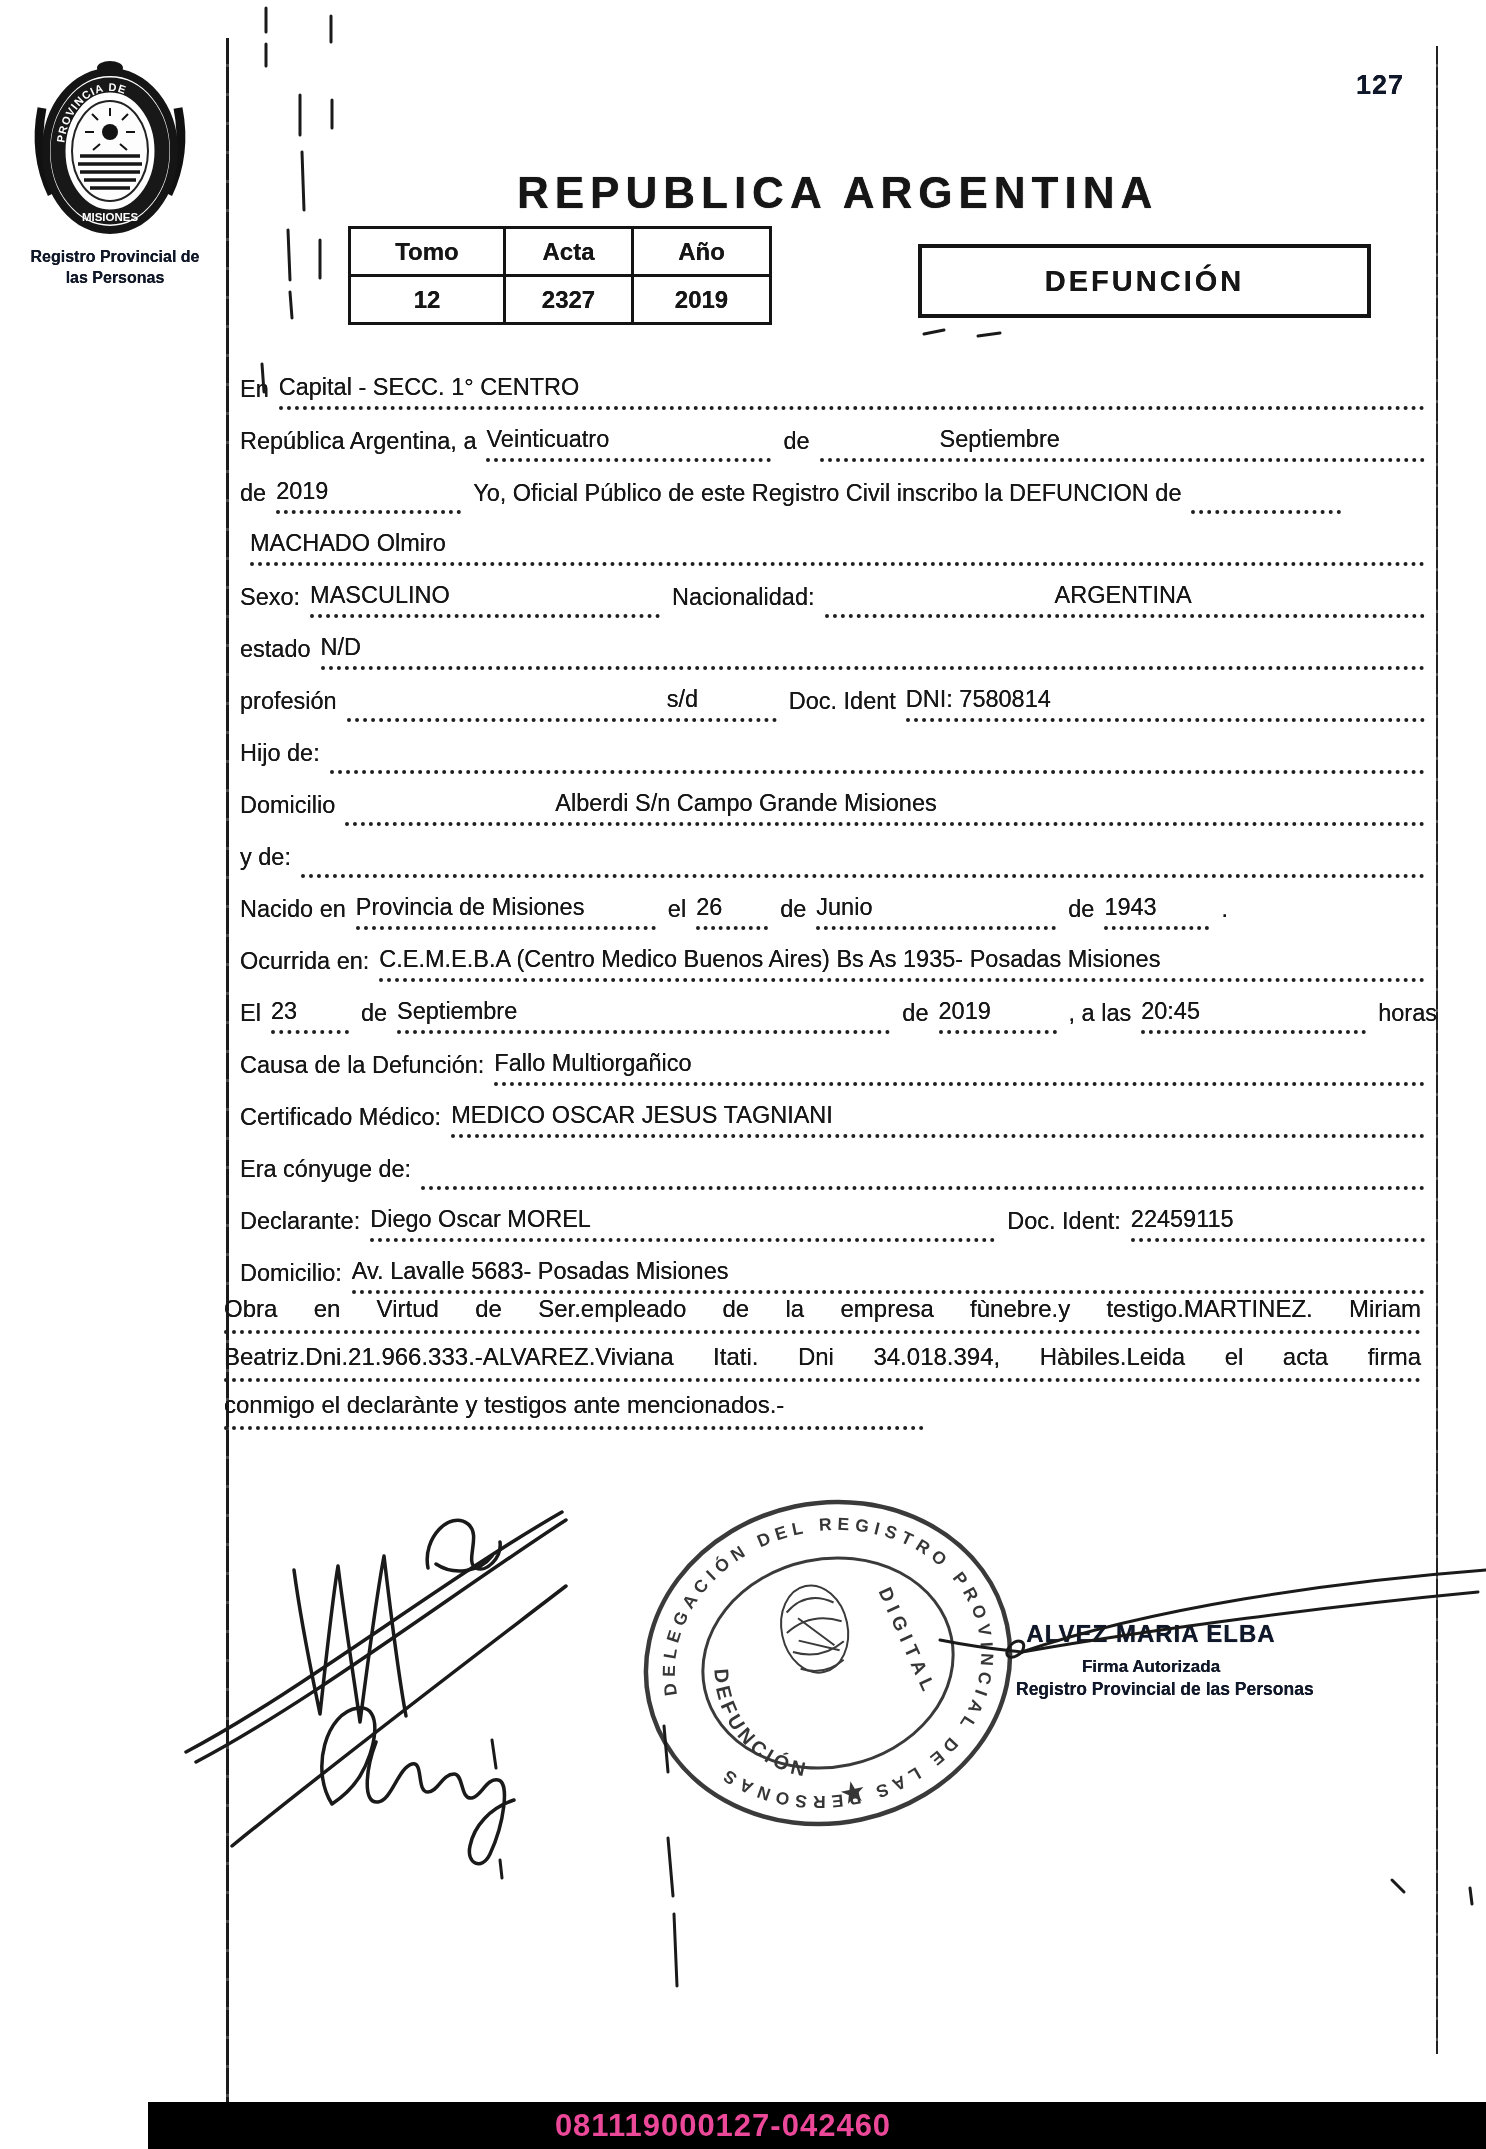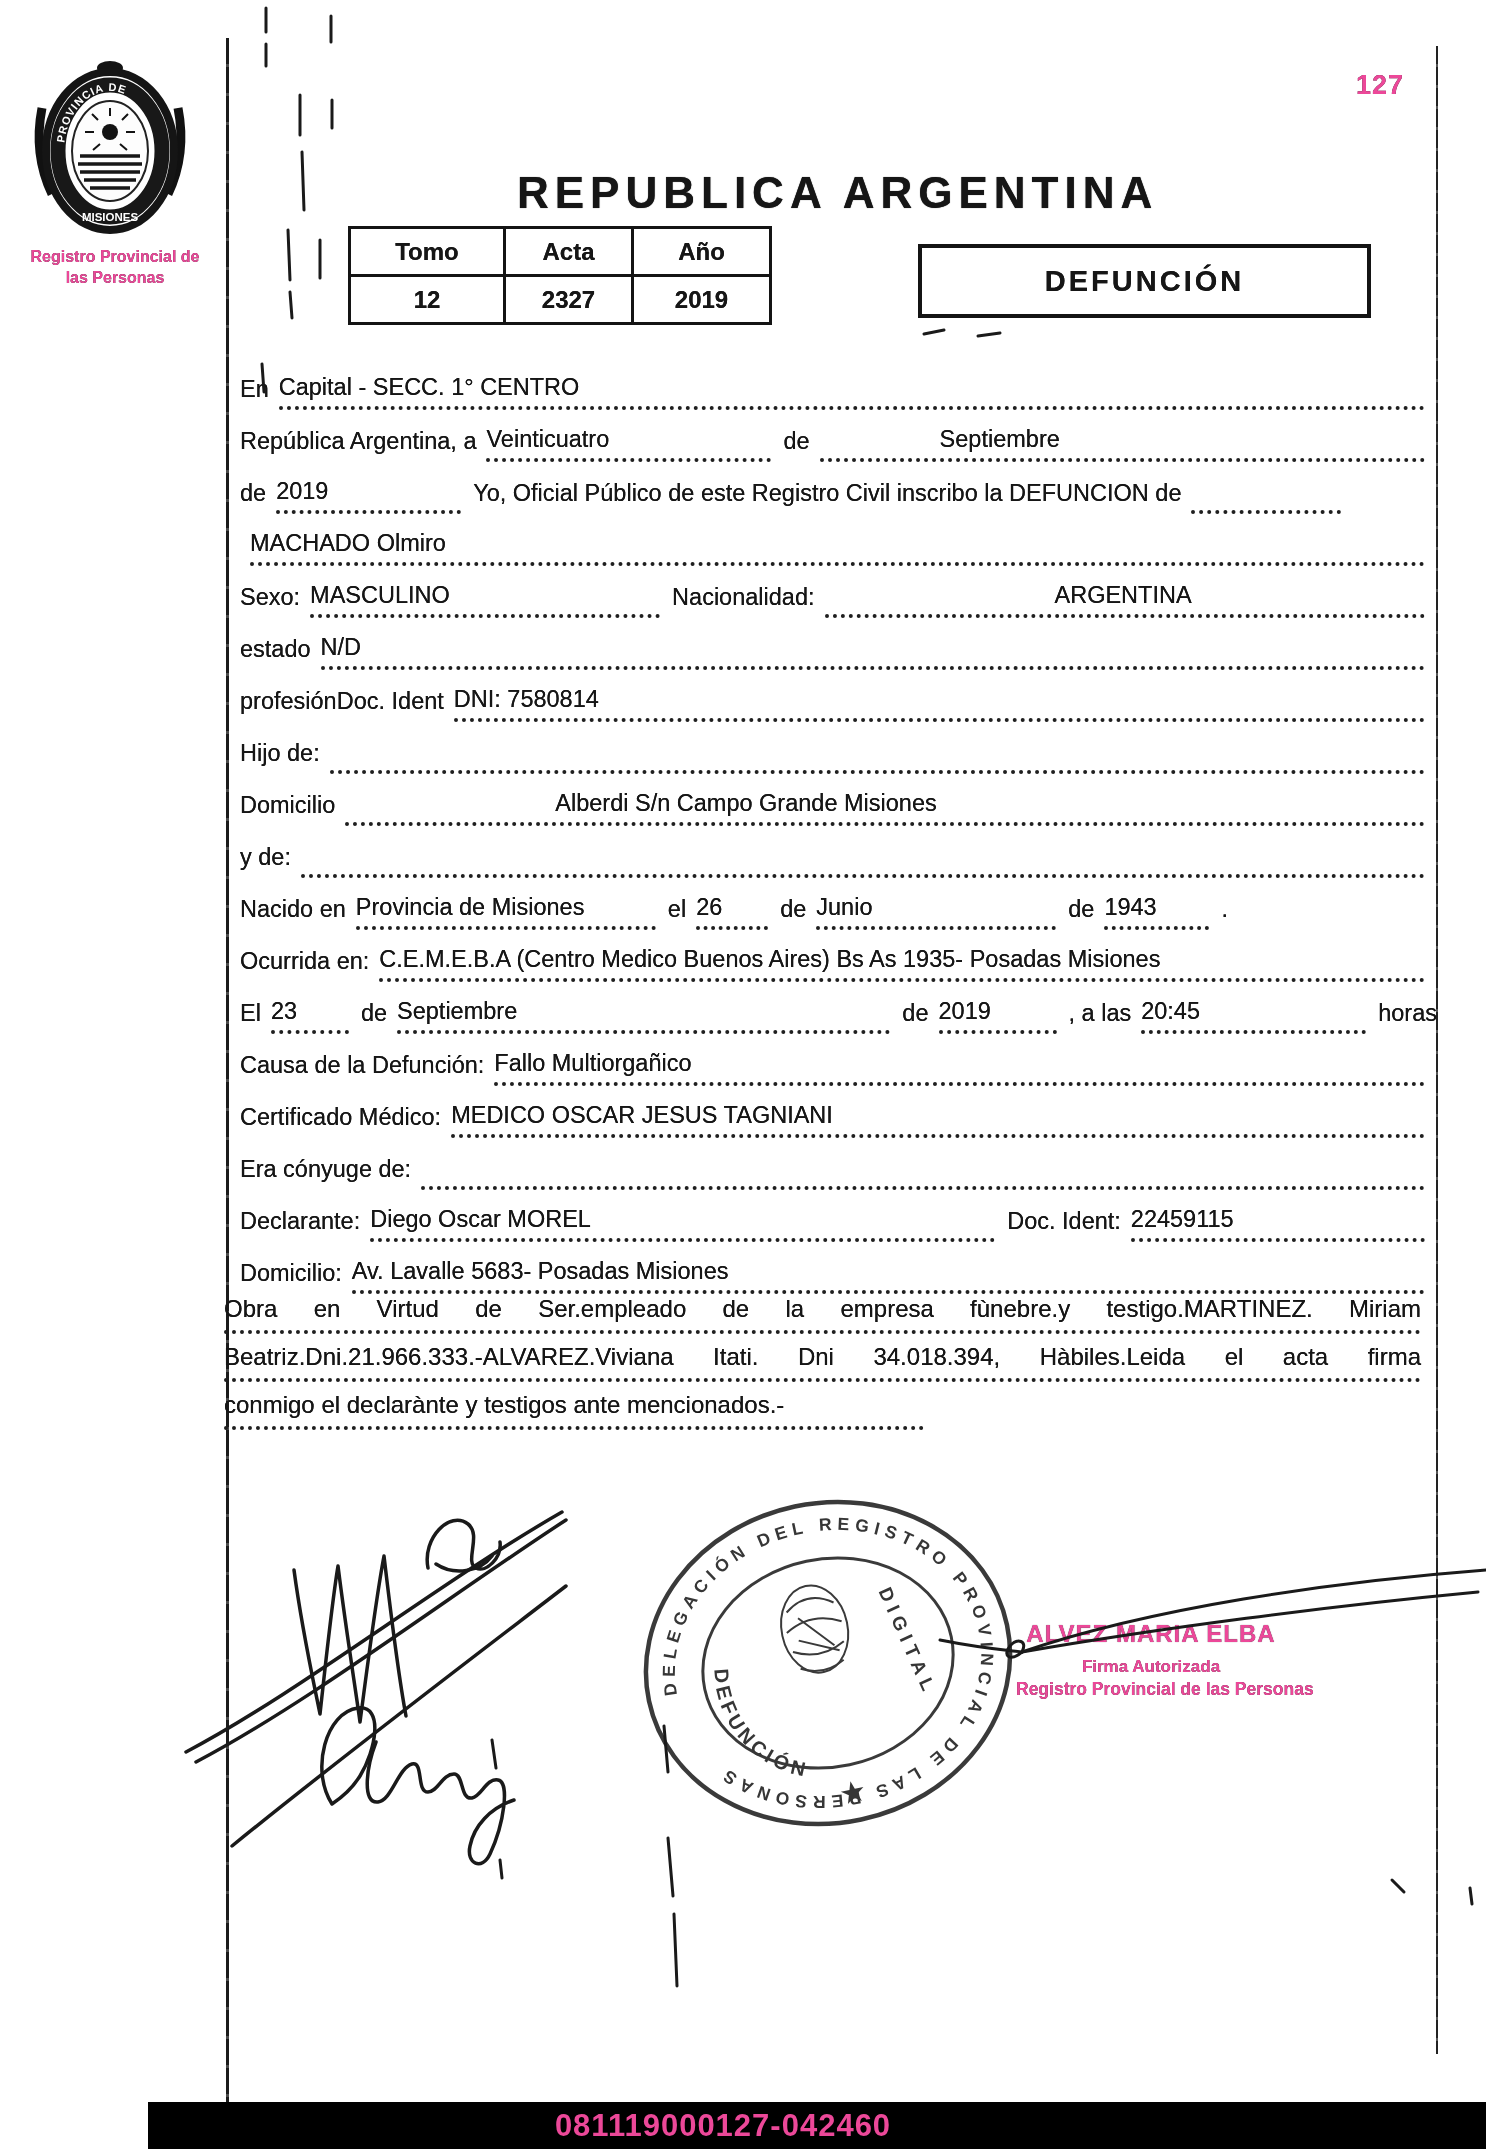--- a/index.html
+++ b/index.html
@@ -1,18 +1,18 @@
 <!DOCTYPE html>
 <html><head>
 <meta charset="utf-8">
 <style>
   html,body{margin:0;padding:0;background:#888;}
   .page{position:relative;width:1486px;height:2149px;background:#ffffff;overflow:hidden;
         font-family:"Liberation Sans", sans-serif;color:#161616;}
-  .ink{color:#ec4899;text-shadow:0 0 .6px #1d1d1d;}
+  .ink{color:#0f172a;text-shadow:0 0 .6px #1d1d1d;}
   
   .border-left{position:absolute;left:226px;top:38px;bottom:0;width:3px;
      background:repeating-linear-gradient(180deg,#1b1b1b 0 26px,#4a4a4a 26px 29px);}
   .border-right{position:absolute;left:1436px;top:46px;height:2008px;width:2px;
      background:repeating-linear-gradient(180deg,#222 0 18px,#555 18px 21px);}
   .page-number{position:absolute;left:1356px;top:70px;font-size:27px;font-weight:bold;letter-spacing:1px;}
   
   .seal{position:absolute;left:28px;top:56px;width:165px;height:190px;}
   .org-name{position:absolute;left:6px;top:246px;width:218px;text-align:center;
             font-size:16px;font-weight:bold;line-height:21px;}
@@ -149,20 +149,21 @@
       <span class="fill grow"><span class="v-nac">ARGENTINA</span></span>
     </div>
 
     <div class="row">
       <span class="lab">estado</span>
       <span class="fill grow"><span>N/D</span></span>
     </div>
 
     <div class="row">
       <span class="lab">profesión</span>
+      <span class="fill f-prof"><span class="v-prof">s/d</span></span>
       <span class="lab">Doc. Ident</span>
       <span class="fill grow"><span>DNI: 7580814</span></span>
     </div>
 
     <div class="row">
       <span class="lab">Hijo de:</span>
       <span class="fill grow"><span></span></span>
     </div>
 
     <div class="row">

